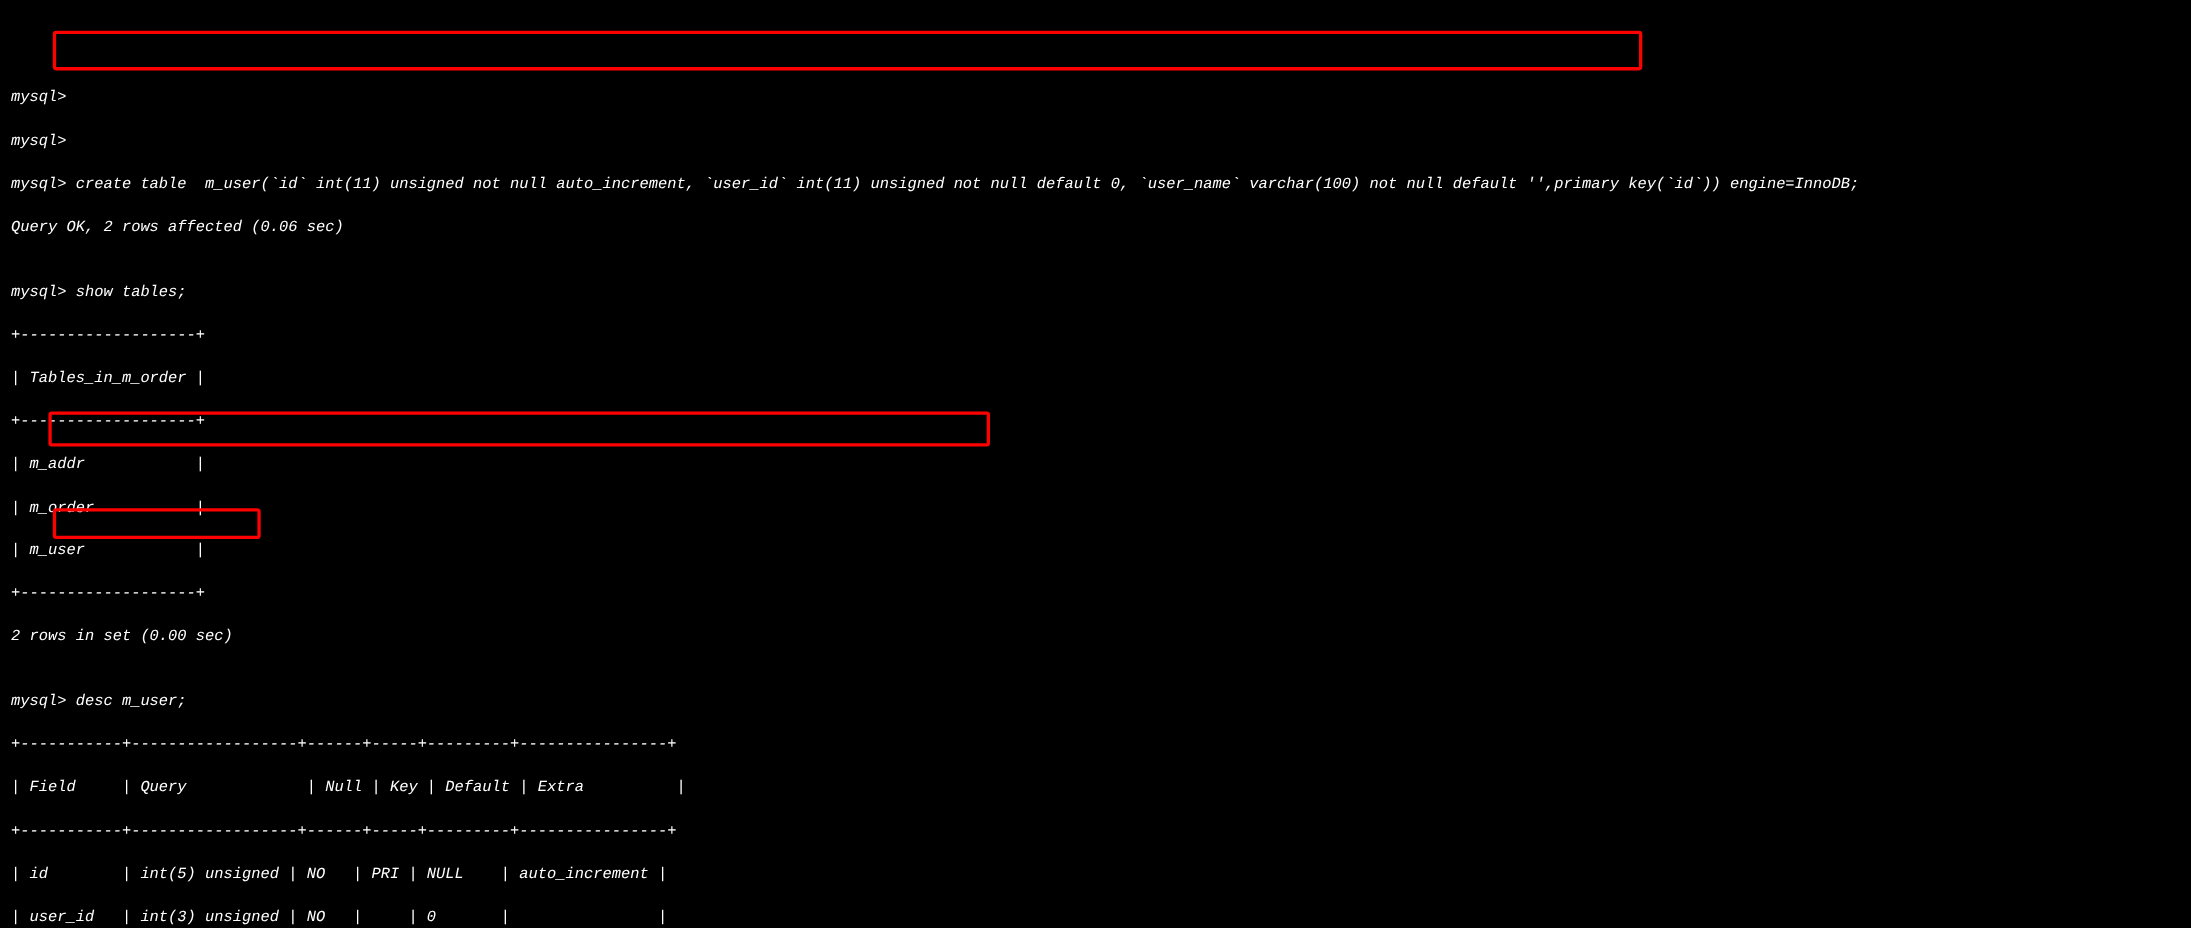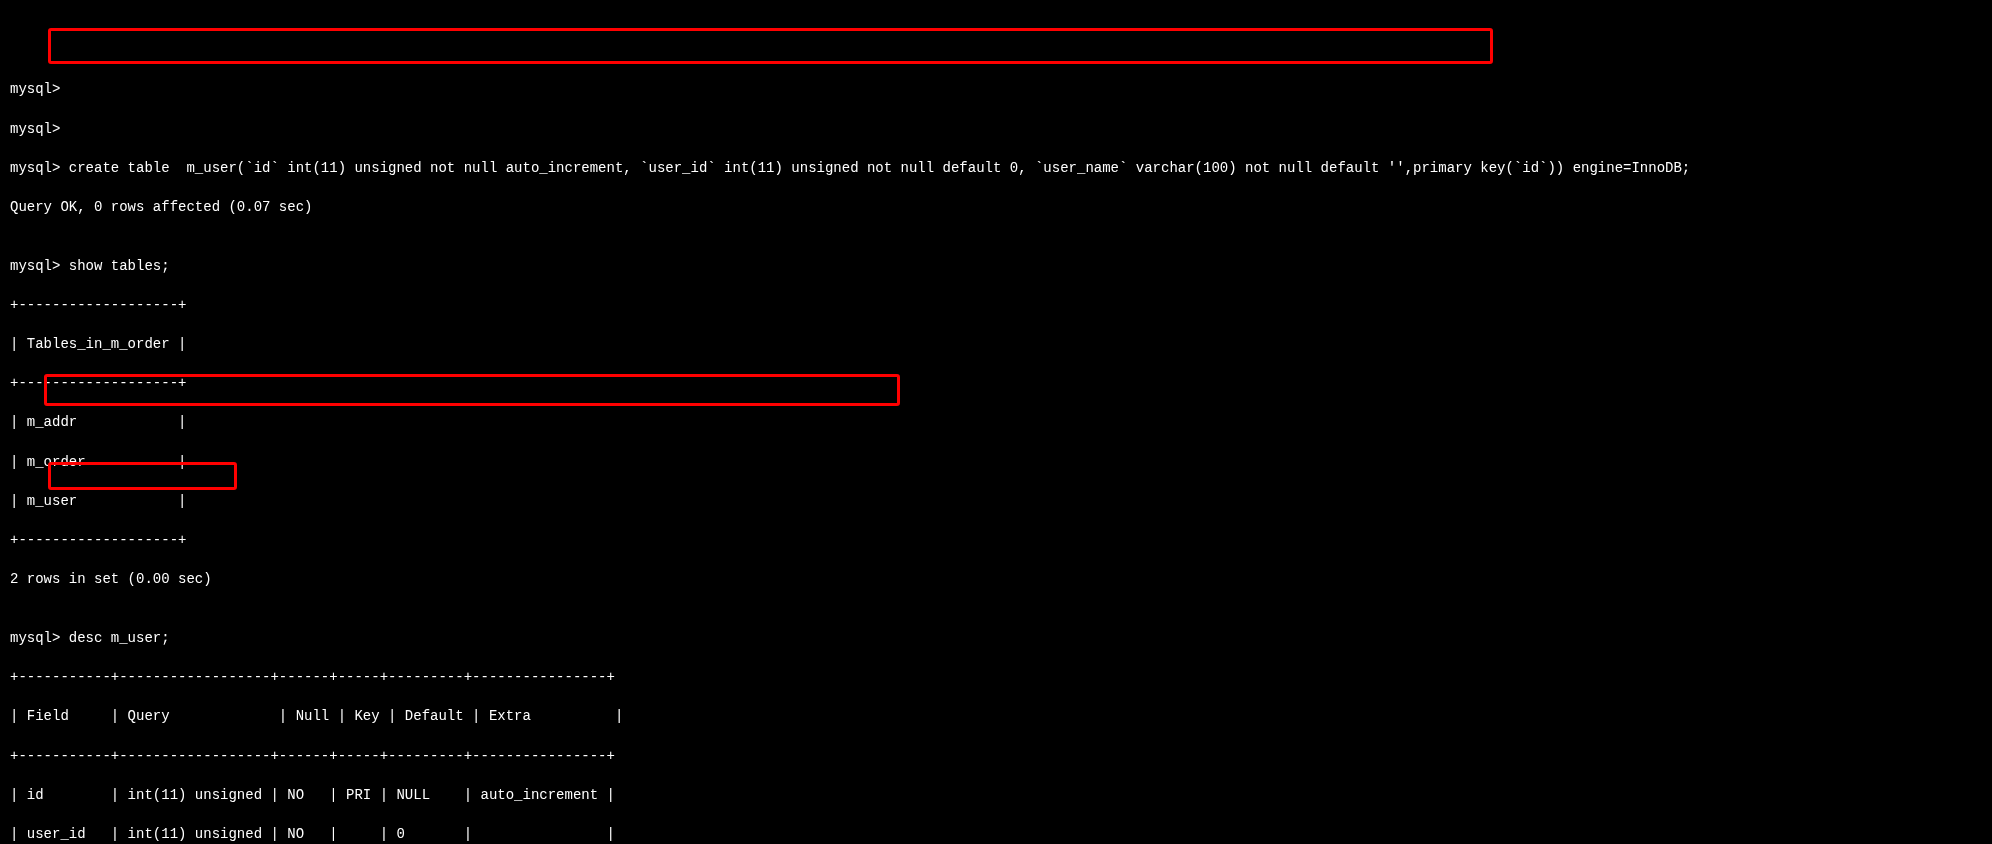--- a/index.html
+++ b/index.html
@@ -12,20 +12,21 @@
       color: #fff;
       font-family: 'Consolas', 'Monaco', 'Courier New', monospace;
       font-size: 14px;
       line-height: 1.4;
       padding: 2px 10px;
       white-space: pre;
       position: relative;
     }
     .terminal-line {
       white-space: pre;
+      font-style: italic;
     }
     .highlight-box {
       position: absolute;
       border: 3px solid #ff0000;
       background: transparent;
       pointer-events: none;
     }
     .box1 {
       top: 28px;
       left: 48px;
@@ -49,38 +50,38 @@
     }
   </style>
 </head>
 <body>
 
 
 
 <div class="terminal-line">mysql&gt;</div>
 <div class="terminal-line">mysql&gt;</div>
 <div class="terminal-line">mysql&gt; create table  m_user(`id` int(11) unsigned not null auto_increment, `user_id` int(11) unsigned not null default 0, `user_name` varchar(100) not null default '',primary key(`id`)) engine=InnoDB;</div>
-<div class="terminal-line">Query OK, 0 rows affected (0.07 sec)</div>
+<div class="terminal-line">Query OK, 2 rows affected (0.06 sec)</div>
 <div class="terminal-line"></div>
 <div class="terminal-line">mysql&gt; show tables;</div>
 <div class="terminal-line">+-------------------+</div>
 <div class="terminal-line">| Tables_in_m_order |</div>
 <div class="terminal-line">+-------------------+</div>
 <div class="terminal-line">| m_addr            |</div>
 <div class="terminal-line">| m_order           |</div>
 <div class="terminal-line">| m_user            |</div>
 <div class="terminal-line">+-------------------+</div>
 <div class="terminal-line">2 rows in set (0.00 sec)</div>
 <div class="terminal-line"></div>
 <div class="terminal-line">mysql&gt; desc m_user;</div>
 <div class="terminal-line">+-----------+------------------+------+-----+---------+----------------+</div>
 <div class="terminal-line">| Field     | Query             | Null | Key | Default | Extra          |</div>
 <div class="terminal-line">+-----------+------------------+------+-----+---------+----------------+</div>
-<div class="terminal-line">| id        | int(11) unsigned | NO   | PRI | NULL    | auto_increment |</div>
-<div class="terminal-line">| user_id   | int(11) unsigned | NO   |     | 0       |                |</div>
+<div class="terminal-line">| id        | int(5) unsigned | NO   | PRI | NULL    | auto_increment |</div>
+<div class="terminal-line">| user_id   | int(3) unsigned | NO   |     | 0       |                |</div>
 
 
 
 <div class="terminal-line"></div>
 
 
 
 <div class="terminal-line"></div>
 
 

